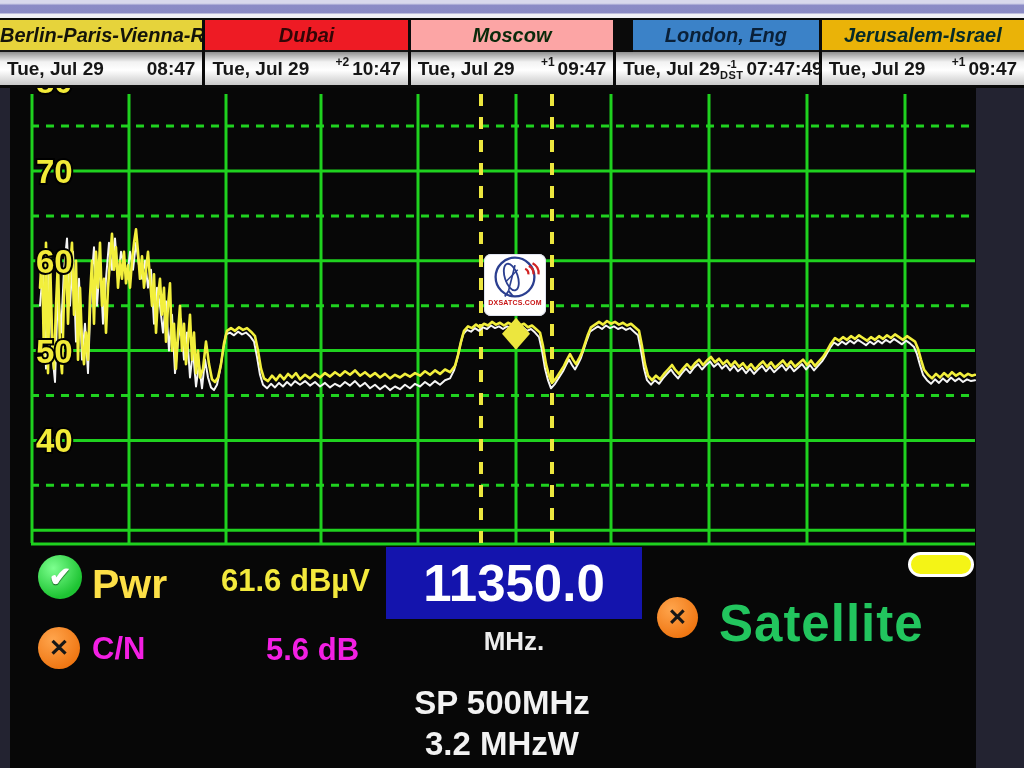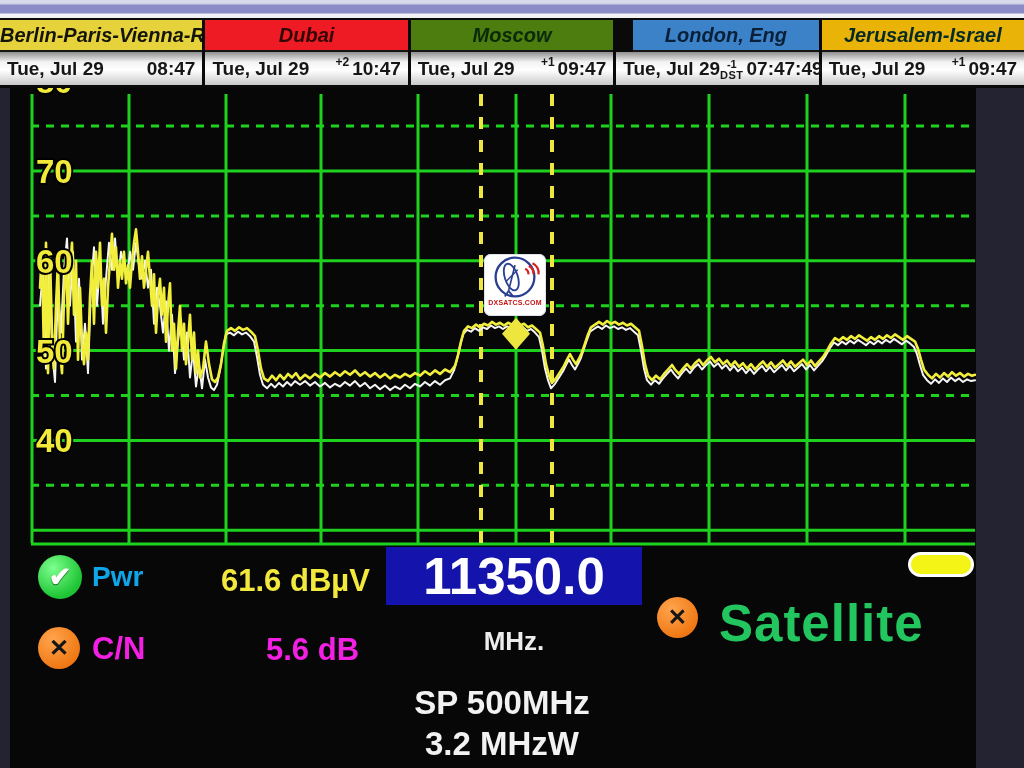--- a/index.html
+++ b/index.html
@@ -32,21 +32,21 @@
   .logo{position:absolute;left:484px;top:254px;width:62px;height:62px;background:#ffffff;border-radius:7px;
     display:flex;flex-direction:column;align-items:center;justify-content:flex-start;box-shadow:0 0 0 1px #dfe3ee inset;}
   .logo-text{font-size:7px;font-weight:bold;color:#c81414;letter-spacing:.2px;margin-top:-3px;}
 
   
   .icon-circle{position:absolute;border-radius:50%;display:flex;align-items:center;justify-content:center;}
   .icon-check{width:44px;height:44px;background:radial-gradient(circle at 35% 30%,#7dff8f,#1ec433 70%);
     color:#ffffff;font-size:27px;font-weight:bold;text-shadow:0 1px 1px #0a5a14;}
   .icon-x{background:radial-gradient(circle at 35% 30%,#ffa54d,#ef7612 75%);color:#161616;font-weight:900;}
   .lbl{position:absolute;font-weight:bold;white-space:nowrap;}
-  .freq-box{position:absolute;left:386px;top:547px;width:256px;height:58px;background:#1414ad;
+  .freq-box{position:absolute;left:386px;top:547px;width:256px;height:72px;background:#1414ad;
     display:flex;align-items:center;justify-content:center;}
   .freq-box span{color:#ffffff;font-size:51px;font-weight:bold;letter-spacing:0px;}
   .pill{position:absolute;left:908px;top:552px;width:66px;height:25px;background:#f4f416;border:3px solid #ffffff;
     border-radius:16px;box-sizing:border-box;}
   .center-col{position:absolute;left:302px;width:400px;text-align:center;color:#f2f2f2;font-weight:bold;white-space:nowrap;}
 </style>
 </head>
 <body>
 
 <div class="stage">
@@ -63,21 +63,21 @@
     </div>
     <div class="clock">
       <div class="clock-name" style="background: rgb(238, 27, 36); color: rgb(51, 6, 6);">Dubai</div>
       <div class="clock-time">
         <span>Tue, Jul 29</span>
         <span class="c-off">+2</span>
         <span class="c-t">10:47</span>
       </div>
     </div>
     <div class="clock">
-      <div class="clock-name" style="background: #4d7c0f; color: rgb(11, 42, 11);">Moscow</div>
+      <div class="clock-name" style="background: #fca5a5; color: rgb(11, 42, 11);">Moscow</div>
       <div class="clock-time">
         <span>Tue, Jul 29</span>
         <span class="c-off">+1</span>
         <span class="c-t">09:47</span>
       </div>
     </div>
     <div class="clock">
       <div class="clock-name" style="background: rgb(59, 130, 200); color: rgb(10, 32, 56); margin-left: 17px;">London, Eng</div>
       <div class="clock-time">
         <span>Tue, Jul 29</span>
@@ -146,21 +146,21 @@
       <path d="M41 16 a6 6 0 0 1 3.5 6" fill="none" stroke="#d22222" stroke-width="2.4"></path>
       <path d="M45 13 a9 9 0 0 1 5 9" fill="none" stroke="#d22222" stroke-width="2.4"></path>
       <path d="M49 10 a12 12 0 0 1 6.5 12" fill="none" stroke="#d22222" stroke-width="2.4"></path>
     </svg>
     <div class="logo-text">DXSATCS.COM</div>
   </div>
 
   <div class="icon-circle icon-check" style="left:38px;top:555px;">
     <span>✔</span>
   </div>
-  <div class="lbl" style="left: 92px; top: 561px; font-size: 28px; color: #0ea5e9;">Pwr</div>
+  <div class="lbl" style="left: 92px; top: 561px; font-size: 41px; color: #fde047;">Pwr</div>
   <div class="lbl" style="left: 213px; top: 563px; font-size: 31px; color: rgb(243, 233, 60); margin-left: 8px;">61.6 dBµV</div>
 
   <div class="icon-circle icon-x" style="left:38px;top:627px;width:42px;height:42px;font-size:24px;">
     <span>✕</span>
   </div>
   <div class="lbl" style="left: 92px; top: 631px; font-size: 31px; color: rgb(243, 31, 227);">C/N</div>
   <div class="lbl" style="left: 266px; top: 632px; font-size: 31px; color: rgb(243, 31, 227);">5.6 dB</div>
 
   <div class="freq-box" style="background: rgb(20, 20, 173);">
     <span style="color: rgb(255, 255, 255);">11350.0</span>

